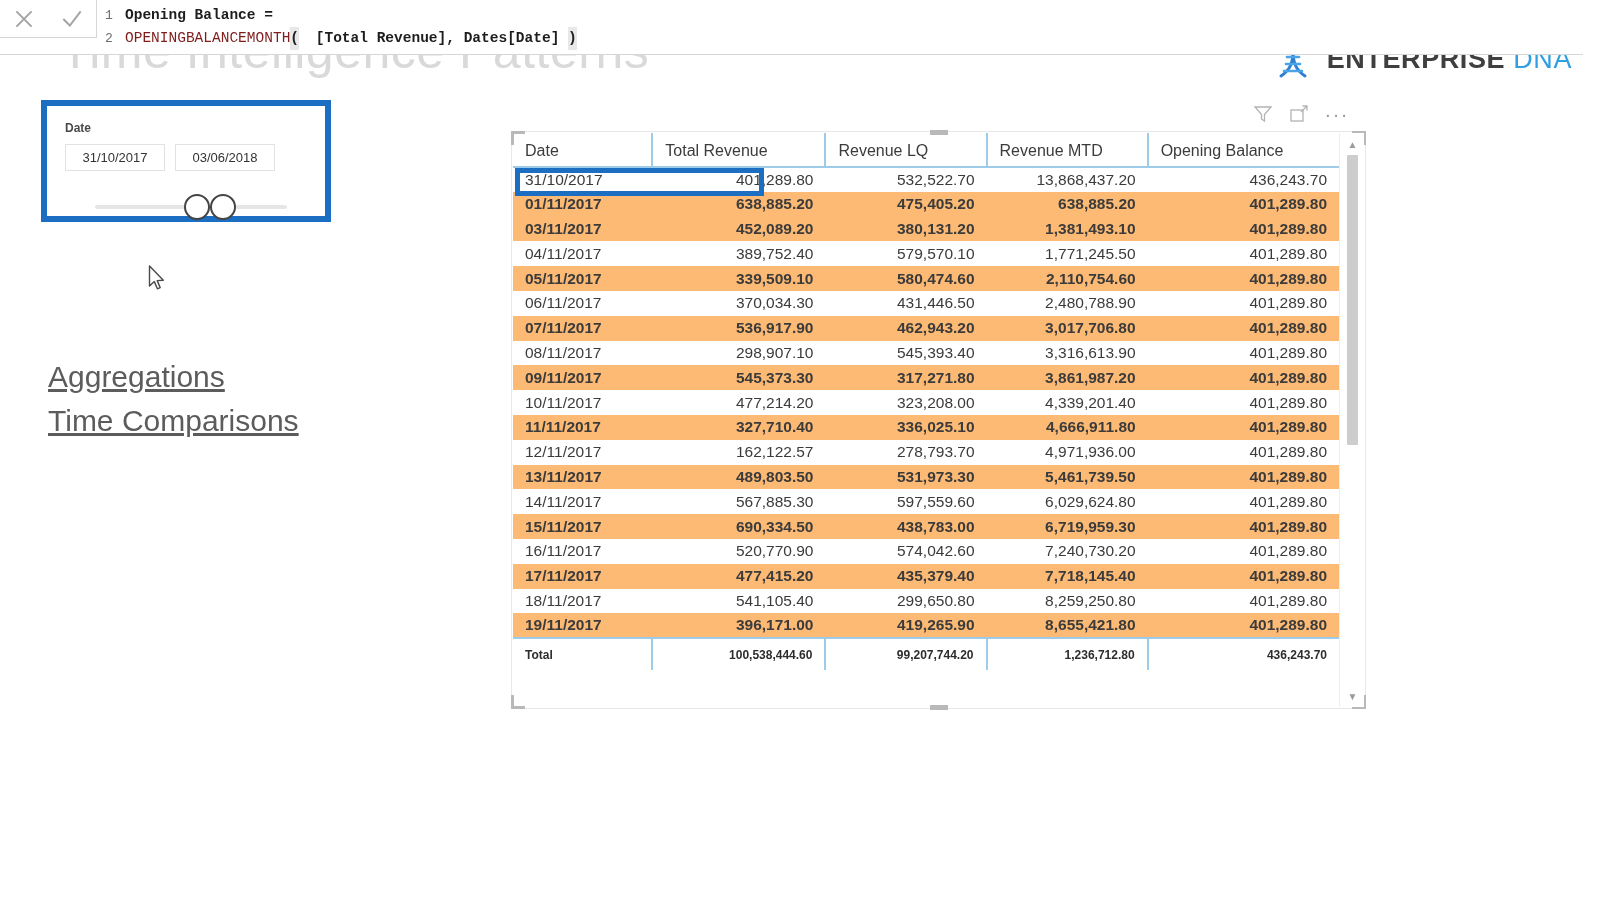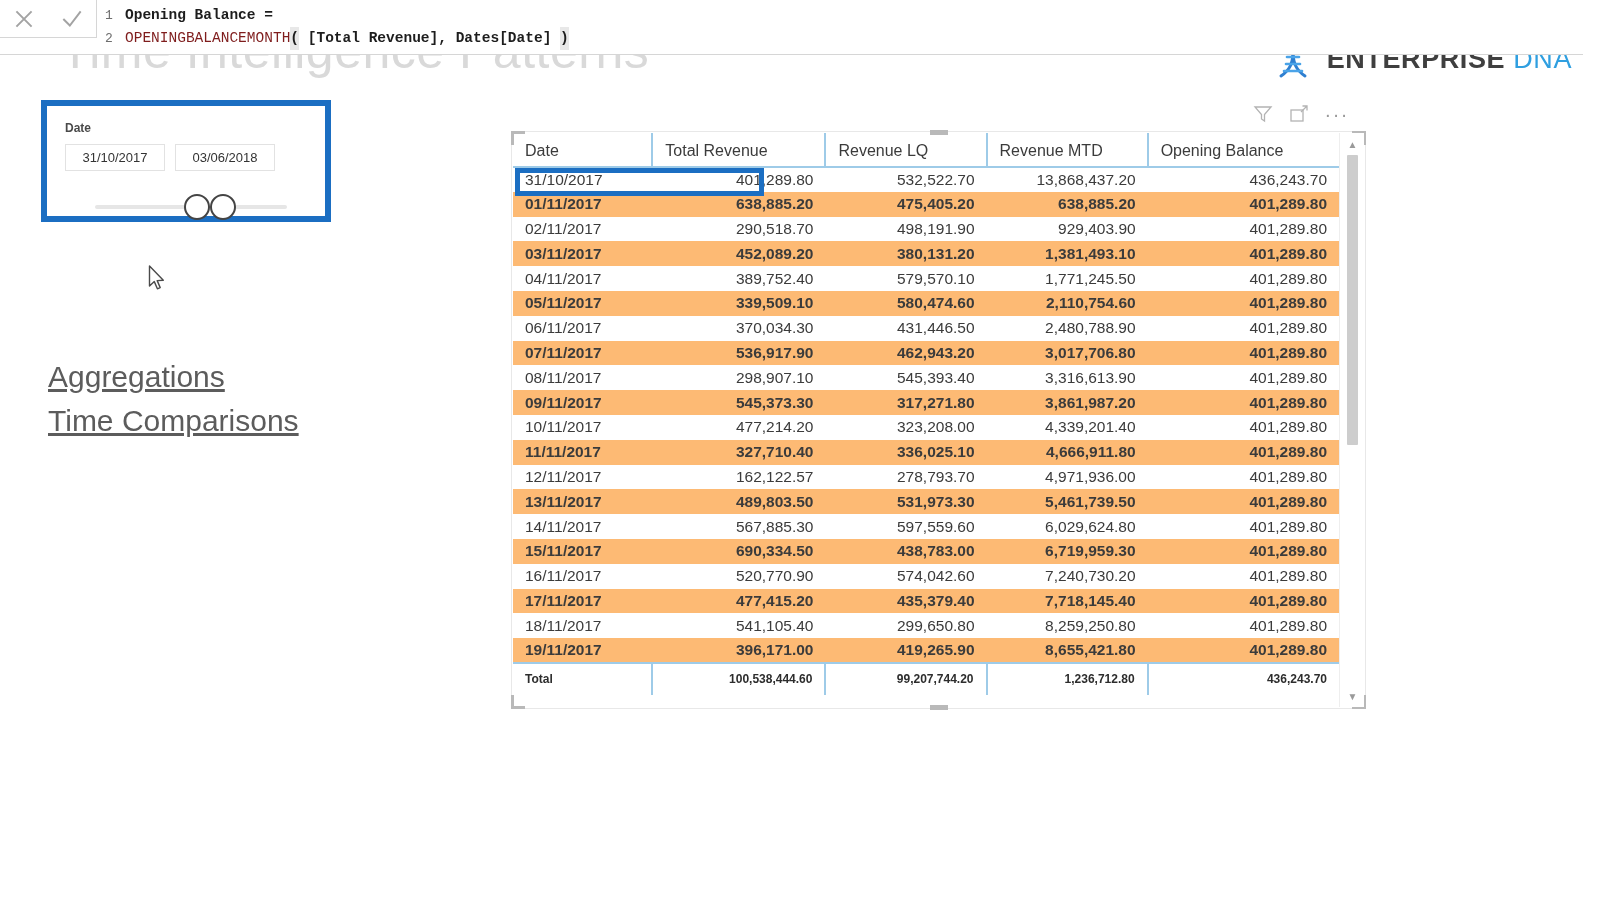--- a/index.html
+++ b/index.html
@@ -138,21 +138,21 @@
   }
   .fb-btn { width: 26px; height: 26px; color: #9a9a9a; cursor: pointer; }
   .fb-code {
     flex: 1; padding: 4px 0 0 8px;
     font-family: "Liberation Mono", monospace; font-size: 14.5px; line-height: 23px;
   }
   .fb-line { display: flex; align-items: baseline; white-space: pre; }
   .fb-ln { width: 20px; color: #6d6d6d; font-size: 13px; text-align: left; flex: 0 0 20px; }
   .tok-plain { color: #1d1d1d; font-weight: 700; }
   .tok-fn { color: #7f1d1d; }
-  .tok-col { color: #1d1d1d; font-weight: 700; }
+  .tok-col { color: #1d1d1d; font-weight: 700; padding-left: 8px; }
   .tok-paren { color: #1d1d1d; background: #e8e8e8; font-weight: 700; }
   .tok-paren2 { color: #1d1d1d; background: #e8e8e8; font-weight: 700; }
 
   
   .cursor { position: absolute; left: 148px; top: 265px; width: 18px; height: 26px; z-index: 60; }
 </style>
 </head>
 <body>
 
 <div id="root">
@@ -245,27 +245,20 @@
               <td class="num">13,868,437.20</td>
               <td class="num">436,243.70</td>
             </tr>
             <tr class="alt">
               <td>01/11/2017</td>
               <td class="num">638,885.20</td>
               <td class="num">475,405.20</td>
               <td class="num">638,885.20</td>
               <td class="num">401,289.80</td>
             </tr>
-            <tr>
-              <td>02/11/2017</td>
-              <td class="num">290,518.70</td>
-              <td class="num">498,191.90</td>
-              <td class="num">929,403.90</td>
-              <td class="num">401,289.80</td>
-            </tr>
             <tr class="alt">
               <td>03/11/2017</td>
               <td class="num">452,089.20</td>
               <td class="num">380,131.20</td>
               <td class="num">1,381,493.10</td>
               <td class="num">401,289.80</td>
             </tr>
             <tr>
               <td>04/11/2017</td>
               <td class="num">389,752.40</td>

